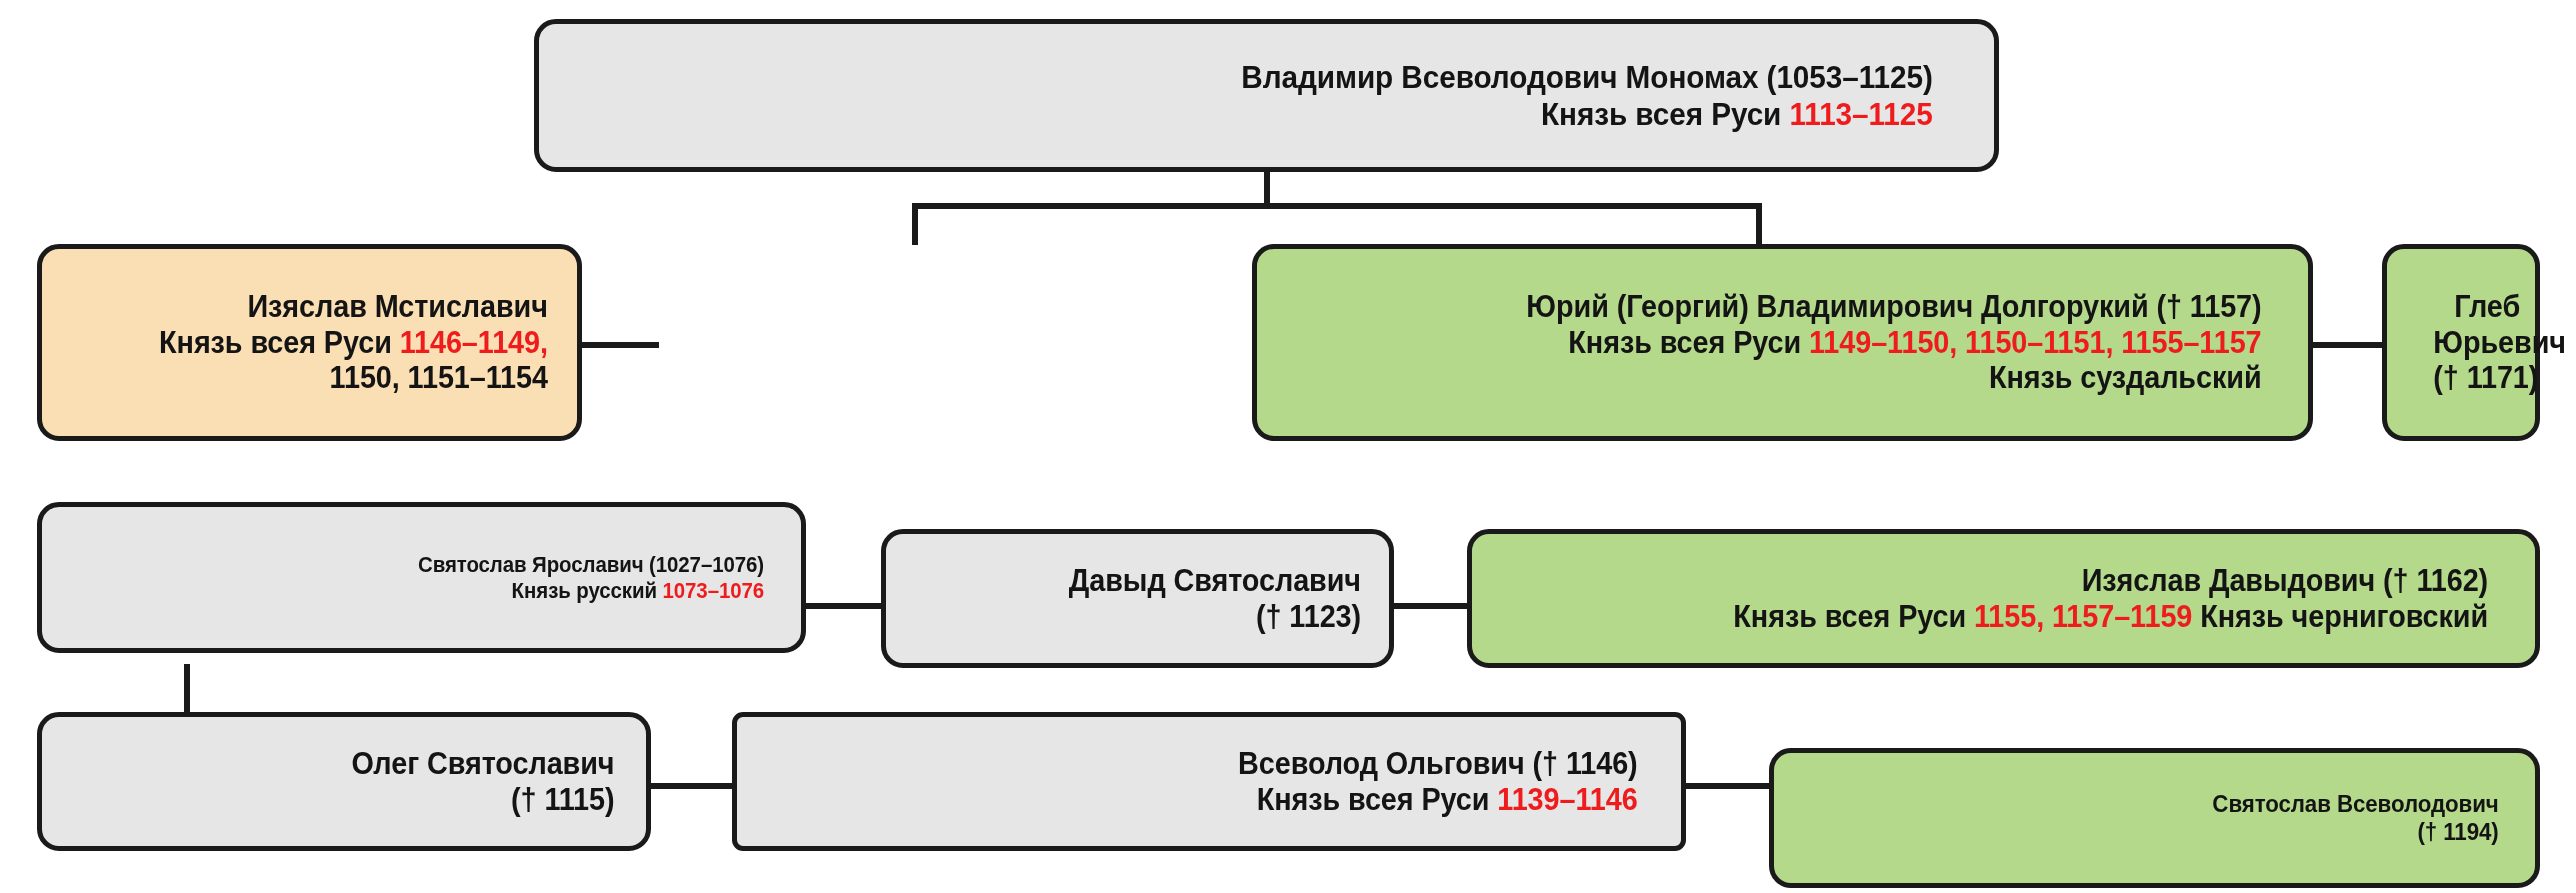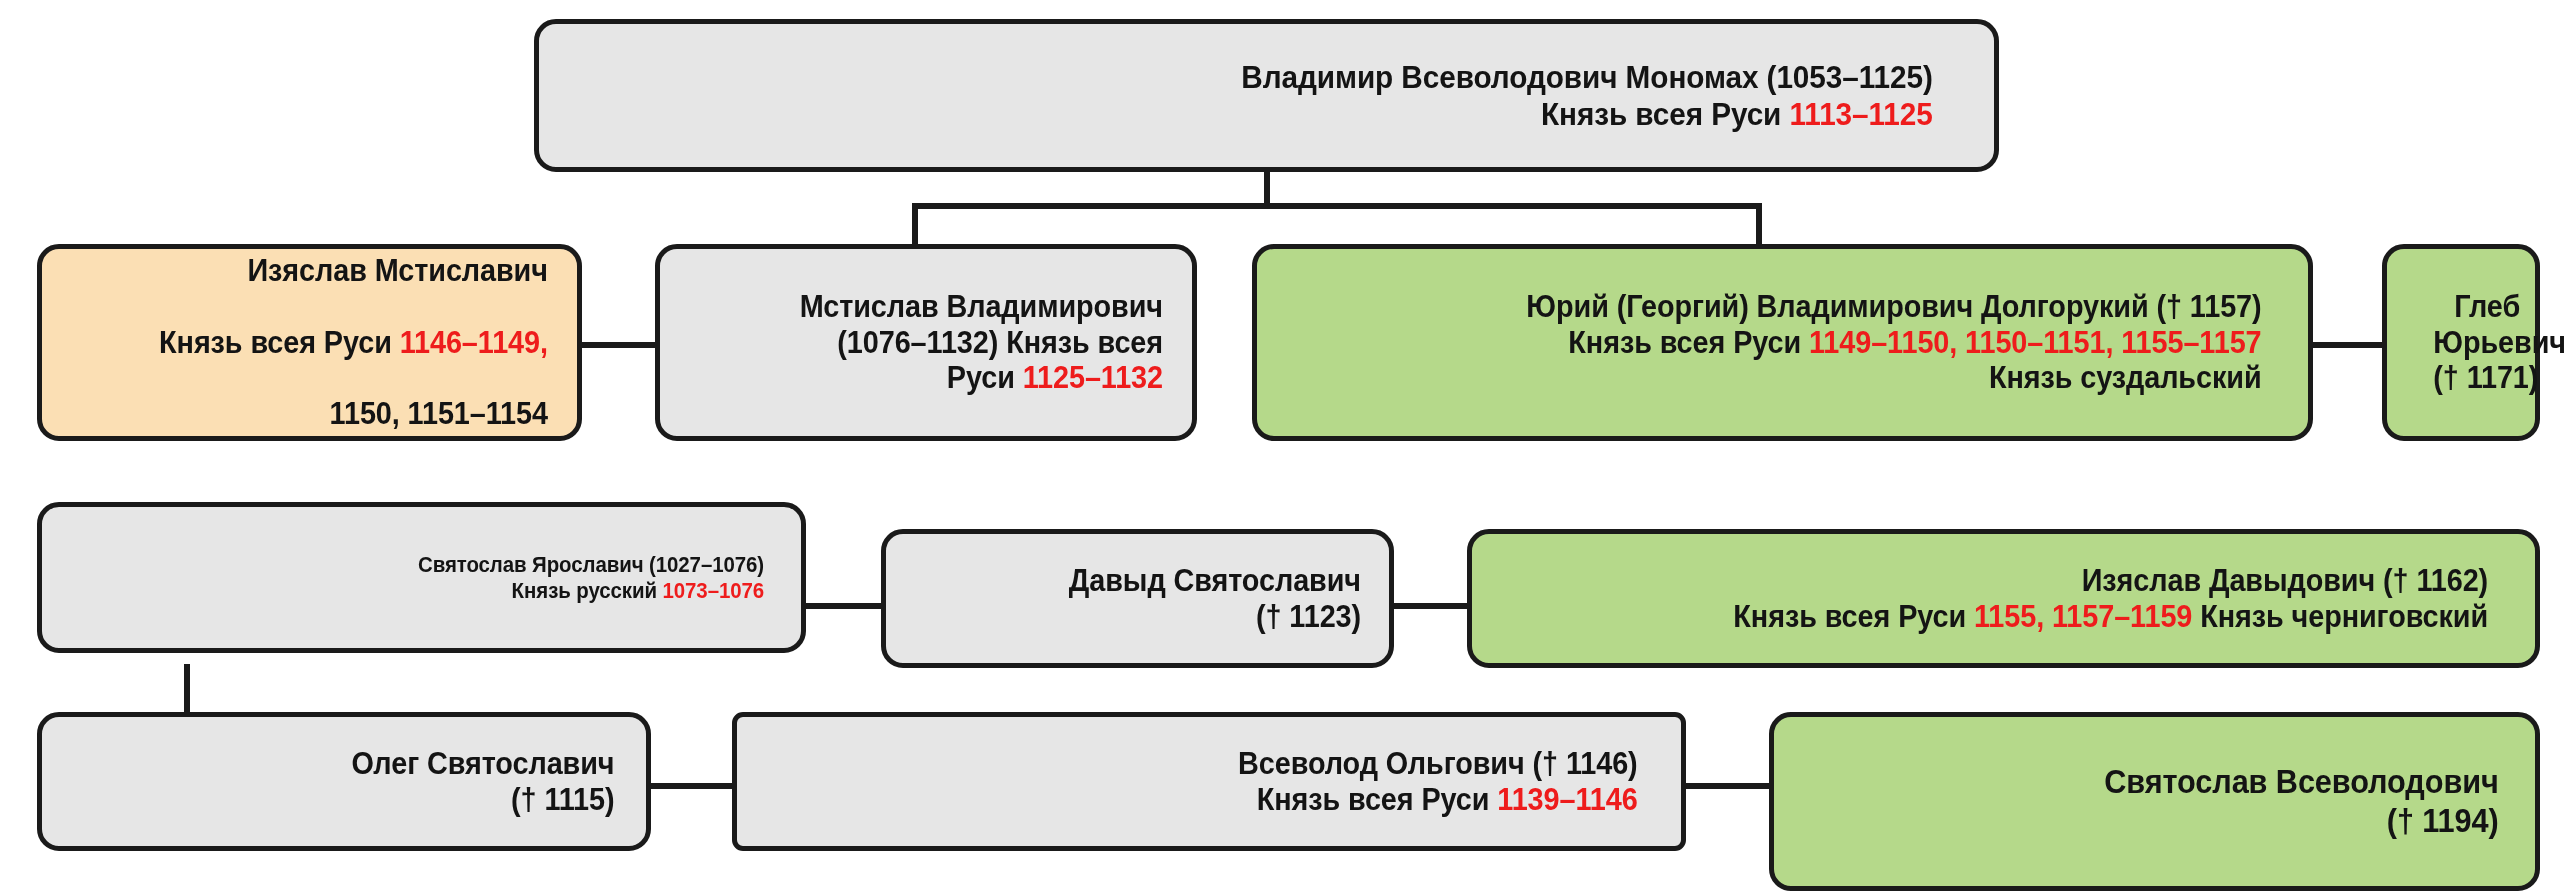--- a/index.html
+++ b/index.html
@@ -64,31 +64,26 @@
 
   <div class="conn h" style="left:648px;top:783px;width:87px;"></div>
 
   <div class="conn h" style="left:1683px;top:783px;width:90px;"></div>
 
   <div class="node grey" style="left:534px;top:19.3px;width:1465px;height:153px;font-size:32px;">
     <span class="line">Владимир Всеволодович Мономах (1053–1125)</span>
     <span class="line"><span>Князь всея Руси </span><span class="hl">1113–1125</span></span>
   </div>
 
-  <div class="node peach" style="left:37px;top:244px;width:545px;height:197px;font-size:31px;gap:36px;">
+  <div class="node peach" style="left:37px;top:244px;width:545px;height:197px;font-size:31px;">
     <span class="line">Изяслав Мстиславич</span>
     <span class="line"><span>Князь всея Руси </span><span class="hl">1146–1149,</span></span>
     <span class="line hl">1150, 1151–1154</span>
   </div>
 
-  <div class="node grey" style="left:655px;top:244px;width:542px;height:197px;font-size:31px;">
-    <span class="line">Мстислав Владимирович</span>
-    <span class="line">(1076–1132) Князь всея</span>
-    <span class="line"><span>Руси </span><span class="hl">1125–1132</span></span>
-  </div>
 
   <div class="node green" style="left:1252px;top:244px;width:1061px;height:197px;font-size:31px;">
     <span class="line">Юрий (Георгий) Владимирович Долгорукий († 1157)</span>
     <span class="line"><span>Князь всея Руси </span><span class="hl">1149–1150, 1150–1151, 1155–1157</span></span>
     <span class="line">Князь суздальский</span>
   </div>
 
   <div class="node green" style="left:2382px;top:244px;width:158px;height:197px;font-size:31px;">
     <span class="line">Глеб</span>
     <span class="line">Юрьевич</span>
@@ -113,19 +108,19 @@
   <div class="node grey" style="left:37px;top:712px;width:614px;height:139px;font-size:31px;">
     <span class="line">Олег Святославич</span>
     <span class="line">(† 1115)</span>
   </div>
 
   <div class="node grey" style="left:732px;top:712px;width:954px;height:139px;font-size:31px;border-radius:11px;">
     <span class="line">Всеволод Ольгович († 1146)</span>
     <span class="line"><span>Князь всея Руси </span><span class="hl">1139–1146</span></span>
   </div>
 
-  <div class="node green" style="left:1769px;top:712px;width:771px;height:179px;font-size:33px;">
+  <div class="node green" style="left:1769px;top:748px;width:771px;height:140px;font-size:24px;">
     <span class="line">Святослав Всеволодович</span>
     <span class="line">(† 1194)</span>
   </div>
 
 </div>
 
 
 </body></html>

